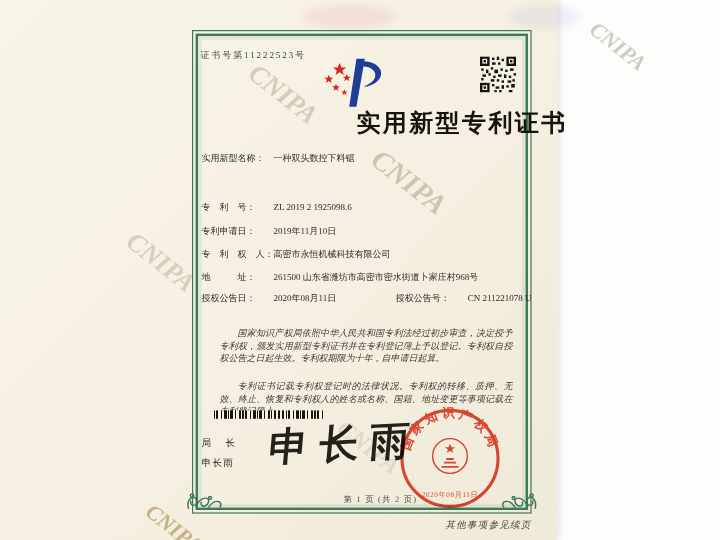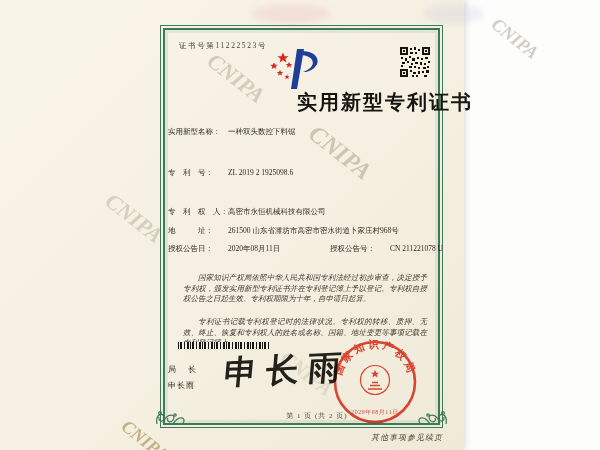--- a/index.html
+++ b/index.html
@@ -21,21 +21,21 @@
   .wm6{left:290px;top:346px;font-size:20px;color:rgba(170,160,140,.26);}
   .frame{position:absolute;left:160px;top:25px;width:283px;height:403px;
          border:1px solid #3c7a58;z-index:2;box-sizing:border-box;}
   .frame-inner{position:absolute;left:2px;top:2px;right:2px;bottom:2px;
          border:2px solid #3c7a58;box-sizing:border-box;
          box-shadow:inset 0 0 0 3px rgba(100,155,120,.14);}
   .flourish{position:absolute;z-index:3;}
   .fl-left{left:153px;top:390px;}
   .fl-right{left:410px;top:390px;transform:scaleX(-1);}
   .abs{position:absolute;z-index:4;}
-  .certno{left:167px;top:41px;font-size:7.5px;letter-spacing:1.6px;color:#47443c;white-space:nowrap;margin-left:12px;}
+  .certno{left:167px;top:41px;font-size:7.5px;letter-spacing:1.6px;color:#47443c;white-space:nowrap;}
   .logo{left:266px;top:47px;width:64px;height:44px;}
   .qr{left:400px;top:47px;width:30px;height:30px;}
   .title{left:160px;top:89px;width:313px;text-align:right;font-size:20px;font-weight:bold;
          letter-spacing:2px;color:#15140f;white-space:nowrap;}
   .row{left:168px;width:232px;font-size:7.5px;color:#2e2b24;white-space:nowrap;}
   .row .lab{display:inline-block;width:60px;}
   .row .val1{display:inline-block;width:100px;}
   .r1{top:127px;} .r2{top:147px;} .r3{top:168px;} .r4{top:188px;}
   .r5{top:207px;} .r6{top:226px;} .r7{top:244px;}
   .bodytext{left:171px;top:261px;width:268px;font-size:7.5px;line-height:1.42;
@@ -162,20 +162,23 @@
   </svg>
 
   <div class="abs title">实用新型专利证书</div>
 
   <div class="abs row r1">
     <span class="lab">实用新型名称：</span><span>一种双头数控下料锯</span>
   </div>
   <div class="abs row r3">
     <span class="lab">专　利　号：</span><span>ZL 2019 2 1925098.6</span>
   </div>
+  <div class="abs row r4">
+    <span class="lab">专利申请日：</span><span>2019年11月10日</span>
+  </div>
   <div class="abs row r5">
     <span class="lab">专　利　权　人：</span><span>高密市永恒机械科技有限公司</span>
   </div>
   <div class="abs row r6">
     <span class="lab">地　　　址：</span><span>261500 山东省潍坊市高密市密水街道卜家庄村968号</span>
   </div>
   <div class="abs row r7">
     <span class="lab">授权公告日：</span><span class="val1">2020年08月11日</span>
     <span class="lab">授权公告号：</span><span>CN 211221078 U</span>
   </div>

